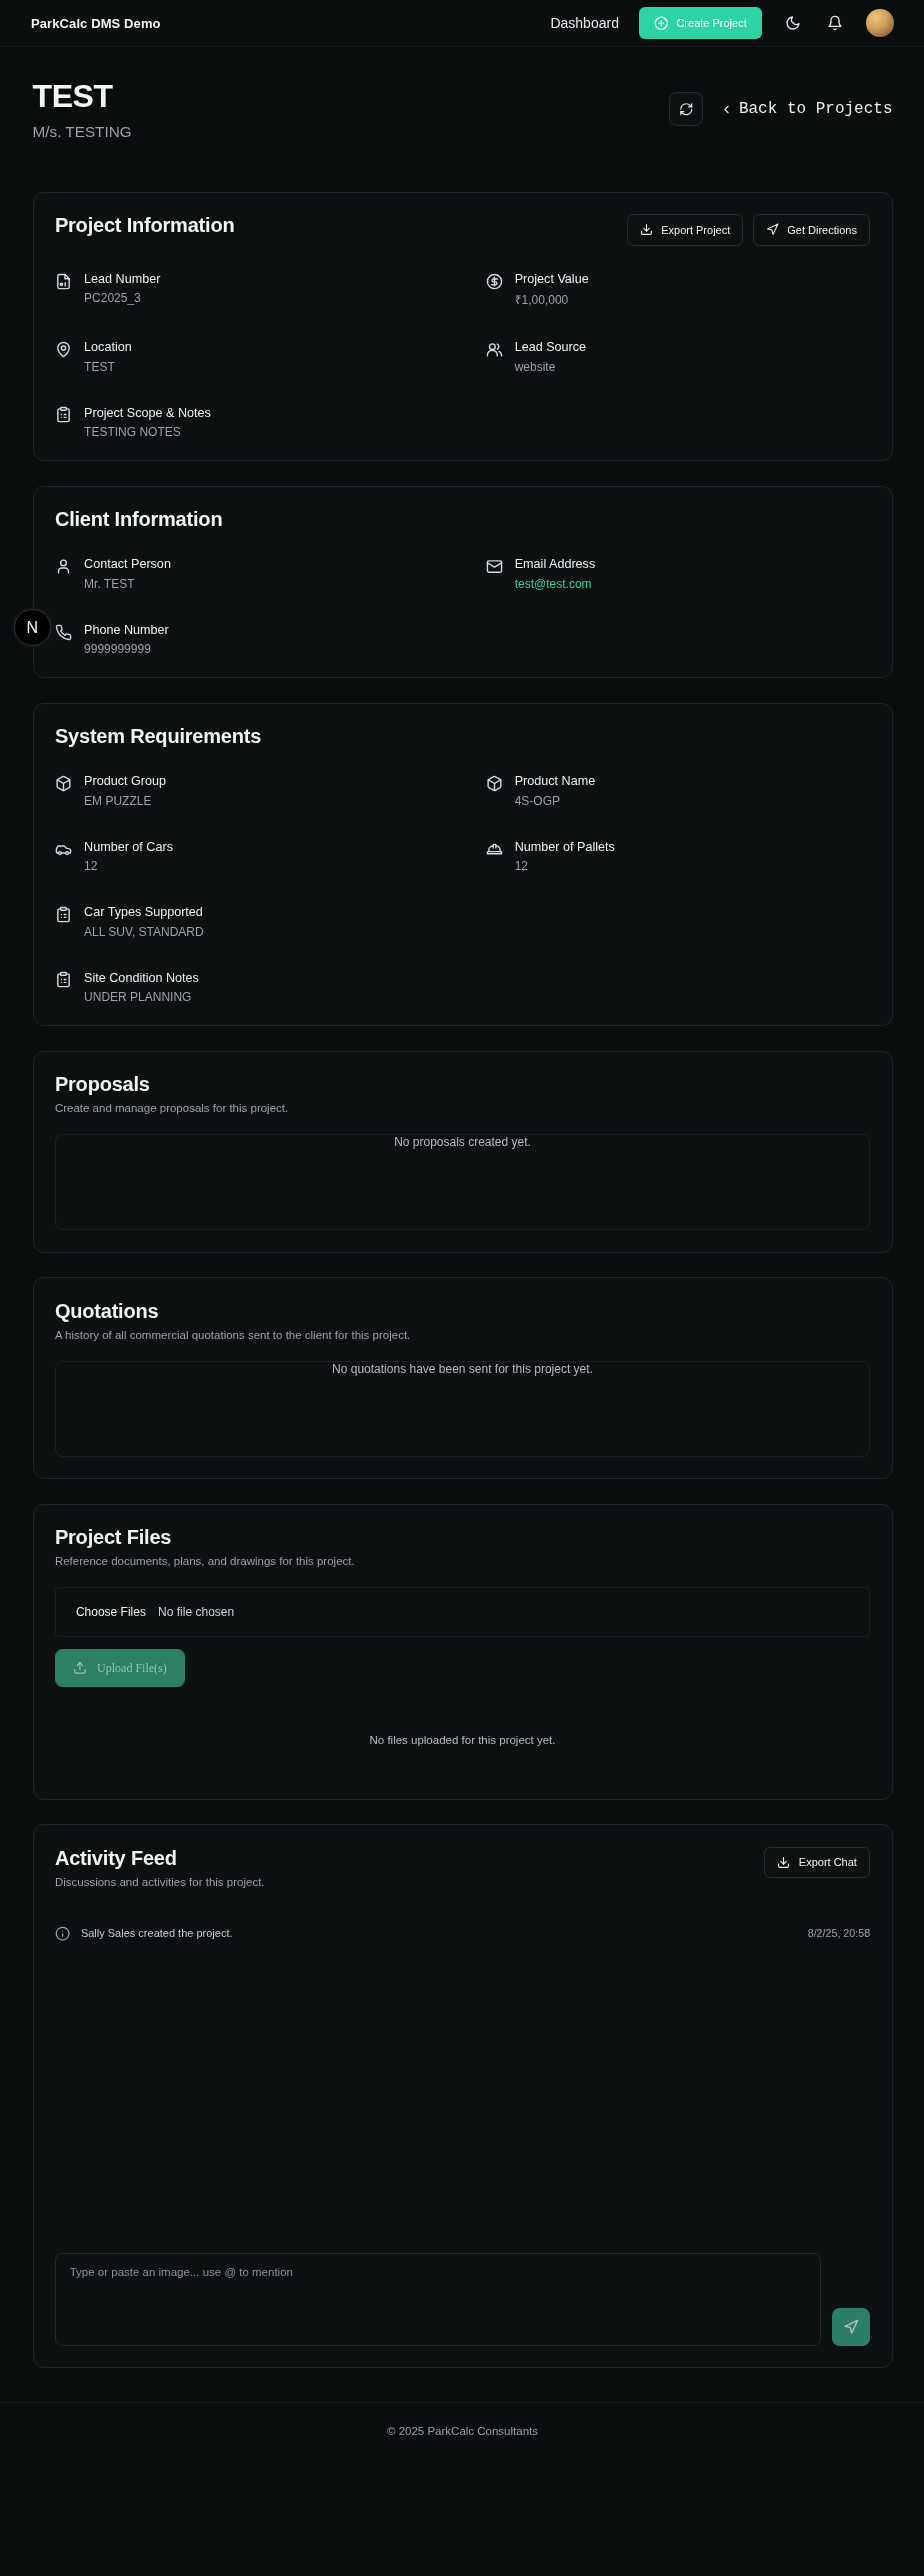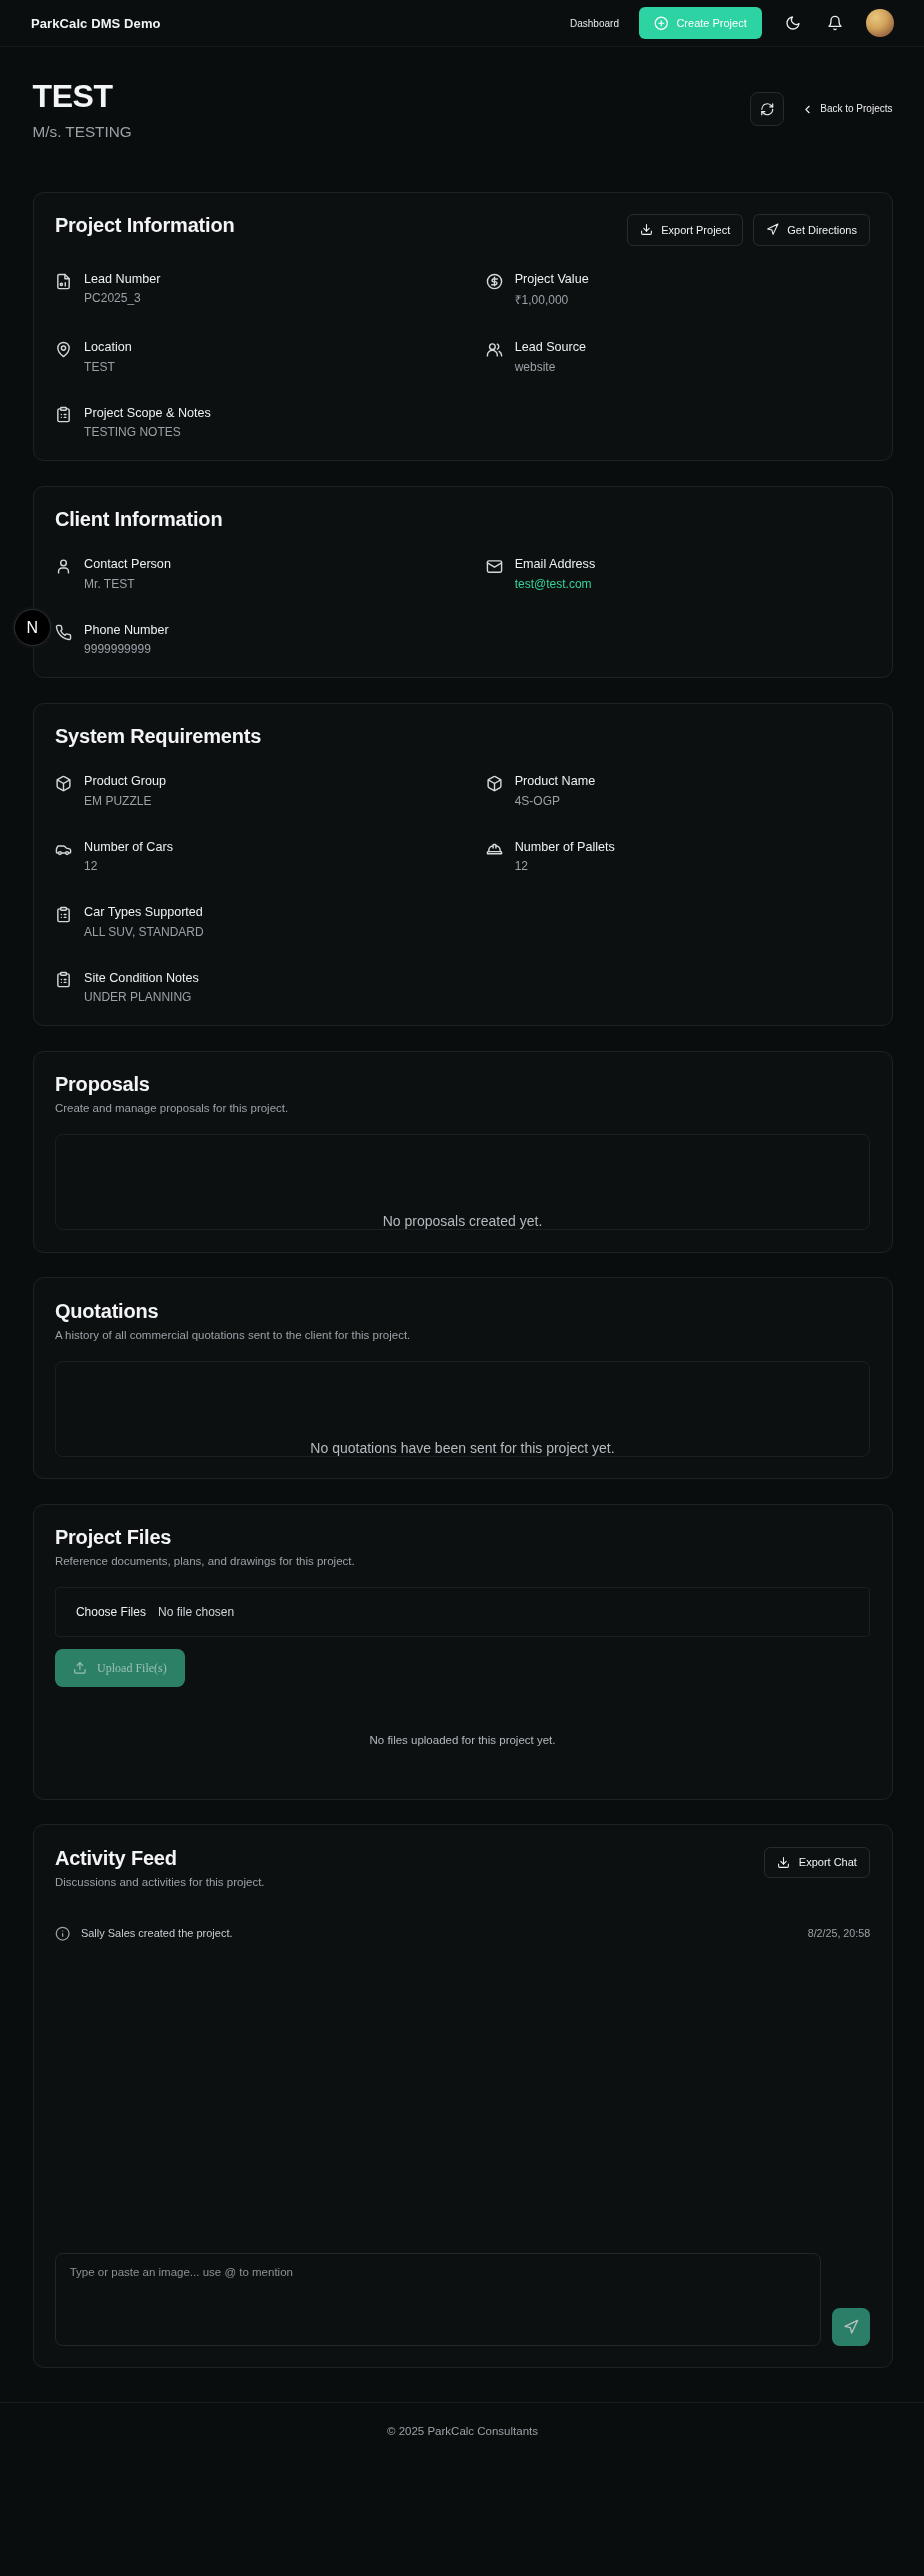--- a/index.html
+++ b/index.html
@@ -21,42 +21,42 @@
     font-family:"Liberation Sans", sans-serif;position:relative;
   }
   svg{display:block;}
   
   .app-header{
     height:47px;display:flex;align-items:center;justify-content:space-between;
     padding:0 31px;background:#0b0e0f;border-bottom:0.8px solid #141819;
   }
   .brand{font-size:13px;font-weight:700;letter-spacing:0.1px;}
   .header-right{display:flex;align-items:center;gap:20px;}
-  .nav-link{font-size:10px;color:#e8eaec;cursor:pointer;}
+  .nav-link{font-size:14px;color:#e8eaec;cursor:pointer;}
   .btn-accent{
     display:flex;align-items:center;gap:7.7px;background:var(--accent);color:#ffffff;
     border:none;border-radius:6.1px;padding:8.4px 15.3px;font-size:11px;font-weight:500;
     font-family:inherit;cursor:pointer;
   }
   .icon-btn{background:none;border:none;padding:3.1px;color:#e8eaec;cursor:pointer;}
   .avatar{
     width:27.6px;height:27.6px;border-radius:50%;cursor:pointer;
     background:radial-gradient(circle at 35% 30%, #e8c77d 0%, #d3a45c 40%, #9c6a43 75%, #6b4630 100%);
   }
   
   .container{width:860px;margin:0 auto;}
   .hero{display:flex;align-items:center;justify-content:space-between;padding-top:31px;margin-bottom:51px;}
   .hero-title{font-size:32px;font-weight:700;margin:0;letter-spacing:-0.4px;}
   .hero-sub{font-size:15.3px;color:var(--text-dim);margin-top:7.7px;}
   .hero-actions{display:flex;align-items:center;gap:17px;}
   .btn-square{
     width:34px;height:34px;border:0.8px solid #262b2d;border-radius:7.7px;background:#0e1112;
     display:flex;align-items:center;justify-content:center;color:#e8eaec;cursor:pointer;
   }
-  .back-link{display:flex;align-items:flex-start;gap:6.1px;font-size:10px;color:#eceeef;cursor:pointer;}
+  .back-link{display:flex;align-items:center;gap:6.1px;font-size:16px;color:#eceeef;cursor:pointer;font-family:Liberation Mono, monospace;}
   
   .card{
     background:var(--card);border:0.8px solid var(--border);border-radius:10.7px;
     padding:21.4px;margin-bottom:24.5px;
   }
   .card-head{display:flex;align-items:flex-start;justify-content:space-between;}
   .card-title{font-size:20px;font-weight:700;margin:0;letter-spacing:-0.2px;}
   .card-sub{font-size:11.5px;color:var(--text-dim);margin-top:6.1px;}
   .btn-outline{
     display:flex;align-items:center;gap:8.4px;background:#0e1112;border:0.8px solid #272c2e;
@@ -67,21 +67,21 @@
   .field-grid{display:grid;grid-template-columns:1fr 1fr;column-gap:46px;row-gap:32px;margin-top:26px;}
   .field{display:flex;gap:12.2px;align-items:flex-start;}
   .field.full{grid-column:1 / -1;}
   .f-icon{color:#d3d8db;margin-top:0.8px;}
   .f-label{font-size:12.6px;font-weight:500;color:#eef1f2;}
   .f-value{font-size:12px;color:var(--text-dim);margin-top:5.4px;}
   .f-value.link{color:var(--link);cursor:pointer;}
   
   .empty-box{
     margin-top:20px;border:0.8px solid var(--border-soft);border-radius:7.7px;height:96px;
-    display:flex;align-items:flex-end;justify-content:center;color:#b4bac0;font-size:14px;
+    display:flex;align-items:flex-start;justify-content:center;color:#b4bac0;font-size:12px;
   }
   
   .file-input{
     margin-top:20px;border:0.8px solid var(--border-soft);border-radius:4px;
     padding:17px 20px;display:flex;align-items:center;gap:12.2px;cursor:pointer;
   }
   .choose-label{font-size:12px;color:#eef1f2;}
   .file-status{font-size:12px;color:#cfd4d8;}
   .btn-upload{
     margin-top:12.2px;display:flex;align-items:center;gap:10px;background:var(--btn-muted);

